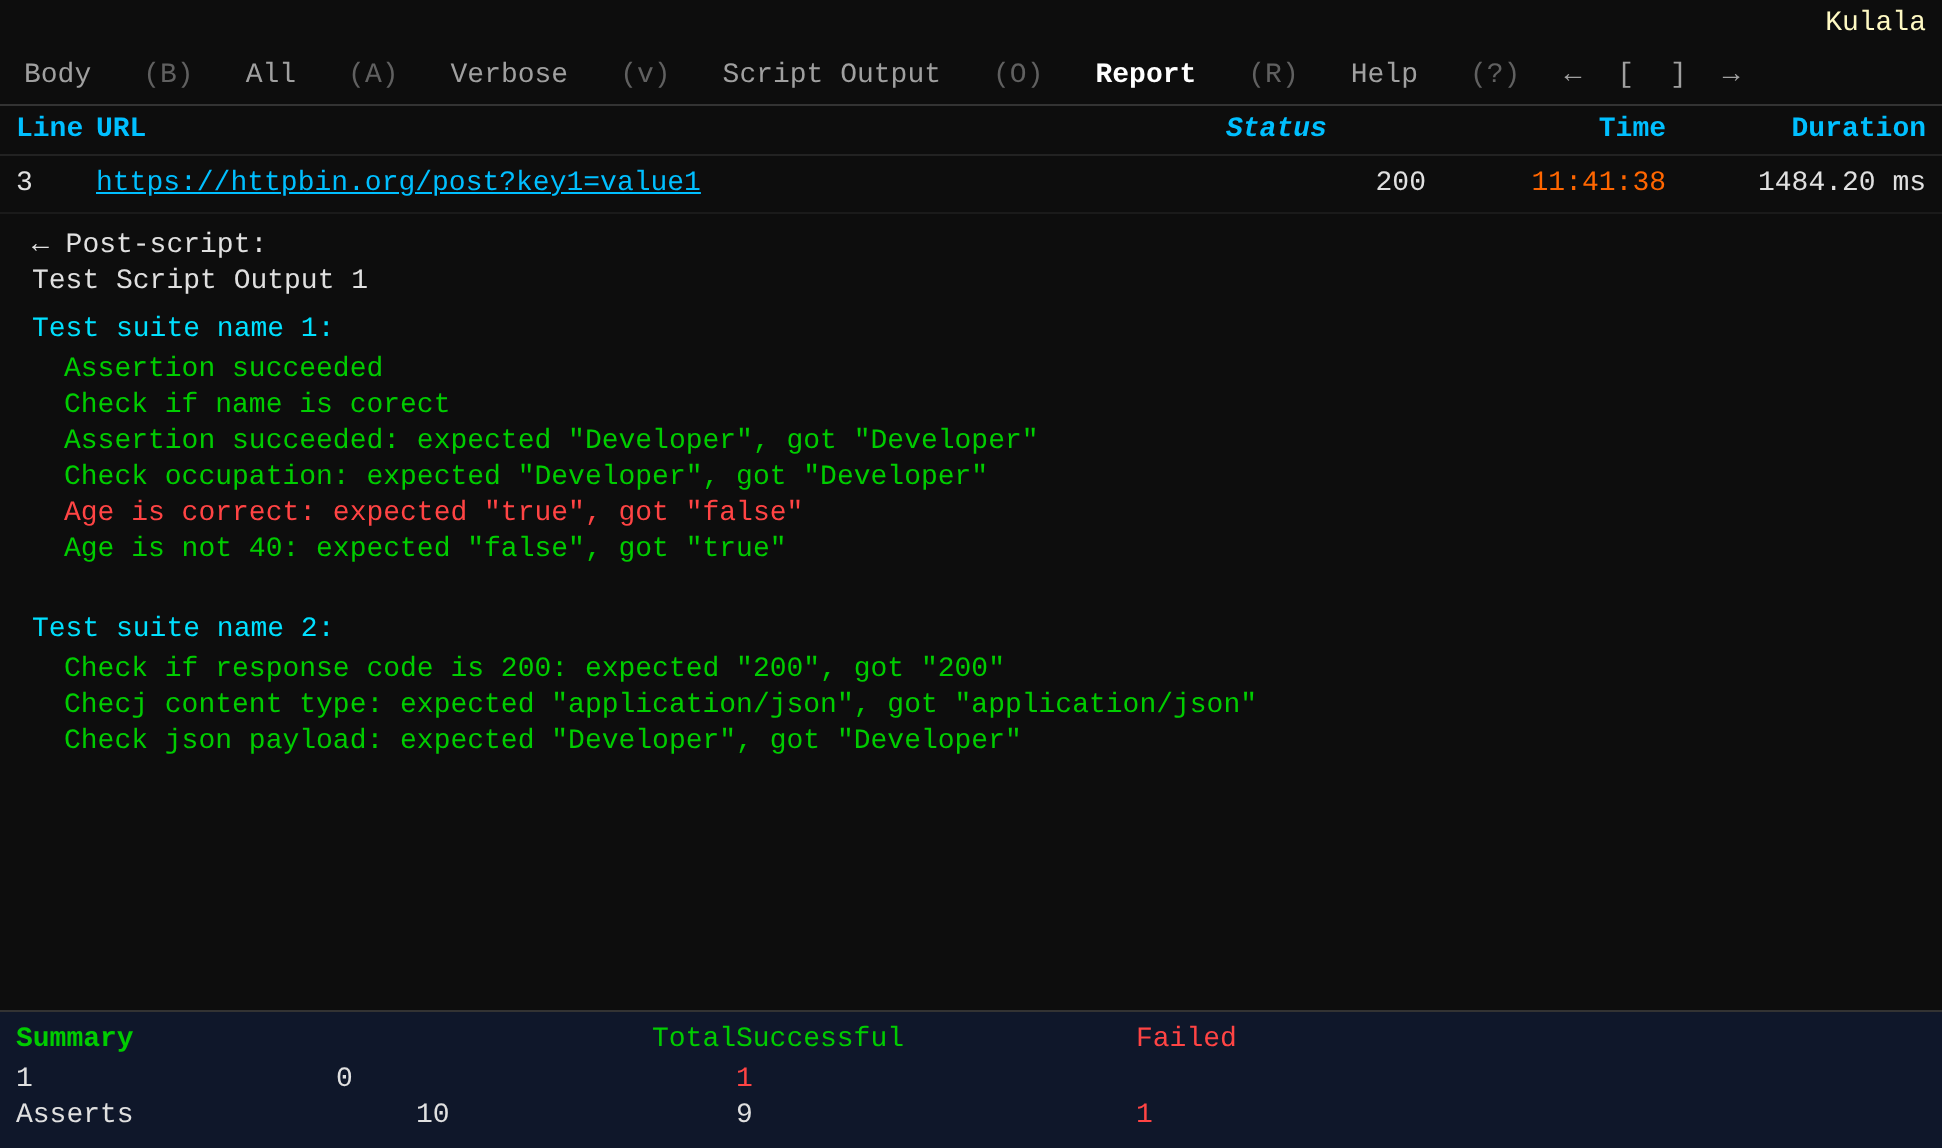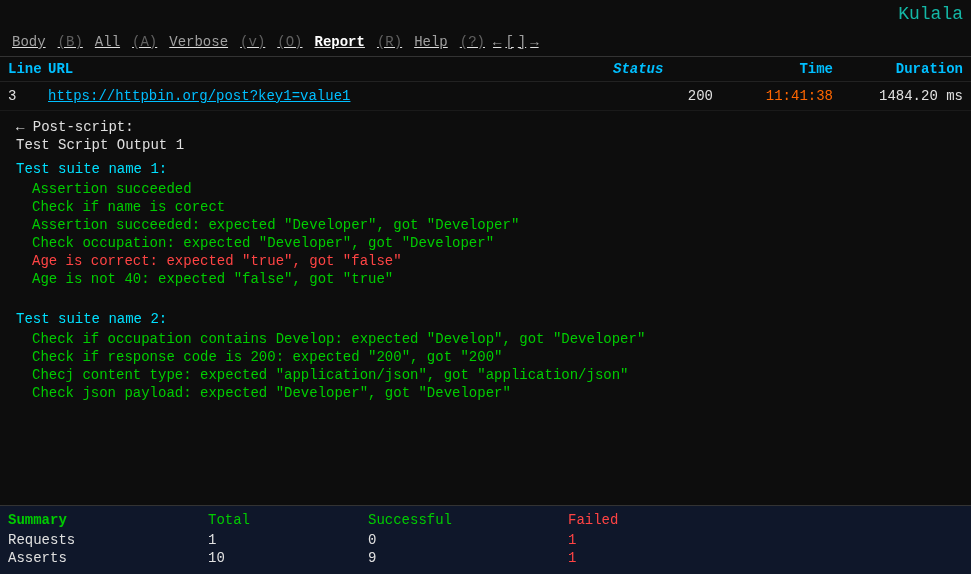--- a/index.html
+++ b/index.html
@@ -19,31 +19,30 @@
     }
 
     .top-bar {
       display: flex;
       justify-content: flex-end;
       padding: 4px 8px;
       background-color: #0d0d0d;
     }
 
     .app-name {
-      color: #14b8a6;
-      font-size: 18px;
+      color: #fef9c3;
+      font-size: 14px;
     }
 
     .nav-bar {
       display: flex;
       align-items: center;
       padding: 4px 8px;
-      gap: 4px;
+      gap: 18px;
       border-bottom: 1px solid #333;
-      text-decoration: underline;
     }
 
     .nav-item {
       color: #a0a0a0;
       cursor: pointer;
       padding: 2px 4px;
     }
 
     .nav-item.active {
       color: #ffffff;
@@ -183,20 +182,21 @@
     }
 
     .summary-col.label {
       color: #00cc00;
       font-weight: bold;
     }
 
     .summary-col.total-header {
       color: #00cc00;
       width: 160px;
+      text-align: right;
     }
 
     .summary-col.successful-header {
       color: #00cc00;
       width: 200px;
     }
 
     .summary-col.failed-header {
       color: #ff4444;
       width: 160px;
@@ -242,20 +242,21 @@
   <span class="app-name">Kulala</span>
 </div>
 
 <div class="nav-bar">
   <span class="nav-item">Body</span>
   <span class="nav-item shortcut">(B)</span>
   <span class="nav-item">All</span>
   <span class="nav-item shortcut">(A)</span>
   <span class="nav-item">Verbose</span>
   <span class="nav-item shortcut">(v)</span>
+  <span class="nav-item">Script Output</span>
   <span class="nav-item shortcut">(O)</span>
   <span class="nav-item active">Report</span>
   <span class="nav-item shortcut">(R)</span>
   <span class="nav-item">Help</span>
   <span class="nav-item shortcut">(?)</span>
   <span class="arrow-icon">←</span>
   <span class="bracket-icon">[</span>
   <span class="bracket-icon">]</span>
   <span class="arrow-icon">→</span>
 </div>
@@ -282,35 +283,33 @@
 
   <div class="test-suite-header">Test suite name 1:</div>
   <div class="test-line test-success">Assertion succeeded</div>
   <div class="test-line test-success">Check if name is corect</div>
   <div class="test-line test-success">Assertion succeeded: expected "Developer", got "Developer"</div>
   <div class="test-line test-success">Check occupation: expected "Developer", got "Developer"</div>
   <div class="test-line test-failure">Age is correct: expected "true", got "false"</div>
   <div class="test-line test-success">Age is not 40: expected "false", got "true"</div>
 
   <div class="test-suite-header-2">Test suite name 2:</div>
-  <div class="test-line test-success">Check if occupation contains Develop: expected "Develop", got "Developer"</div>
   <div class="test-line test-success">Check if response code is 200: expected "200", got "200"</div>
   <div class="test-line test-success">Checj content type: expected "application/json", got "application/json"</div>
   <div class="test-line test-success">Check json payload: expected "Developer", got "Developer"</div>
 </div>
 
 <div class="summary-bar">
   <div class="summary-header-row">
     <div class="summary-col label">Summary</div>
     <div class="summary-col total-header">Total</div>
     <div class="summary-col successful-header">Successful</div>
     <div class="summary-col failed-header">Failed</div>
   </div>
   <div class="summary-data-row">
-    <div class="sd-label"> Requests</div>
     <div class="sd-total">1</div>
     <div class="sd-successful">0</div>
     <div class="sd-failed">1</div>
   </div>
   <div class="summary-data-row">
     <div class="sd-label"> Asserts</div>
     <div class="sd-total">10</div>
     <div class="sd-successful">9</div>
     <div class="sd-failed">1</div>
   </div>

